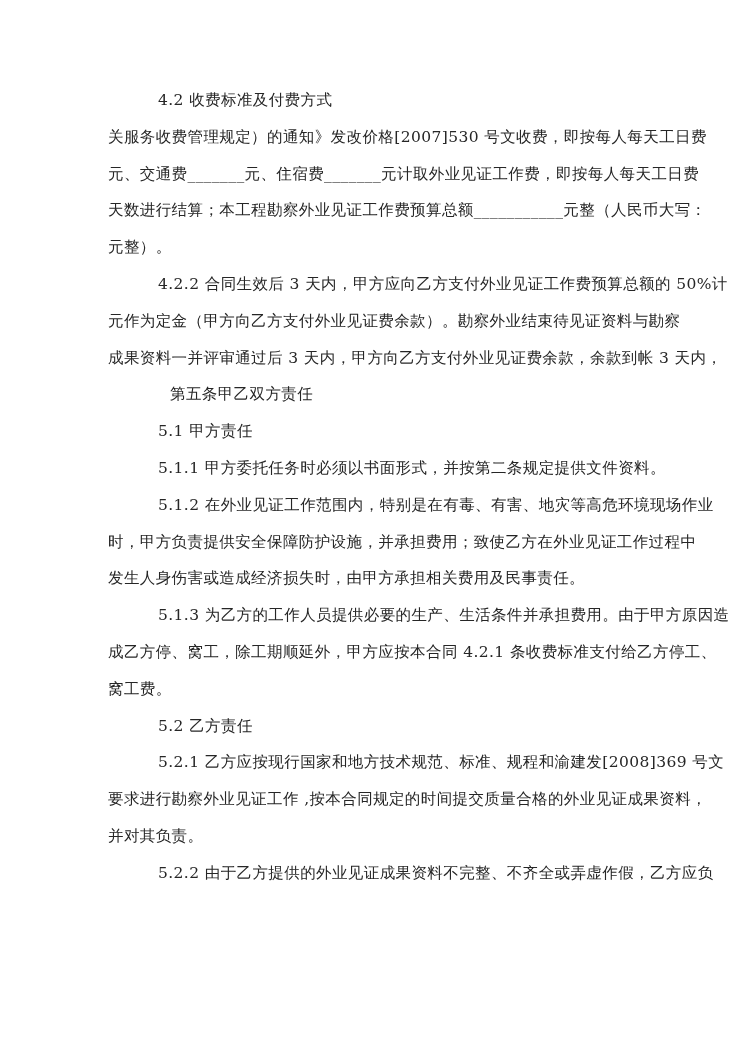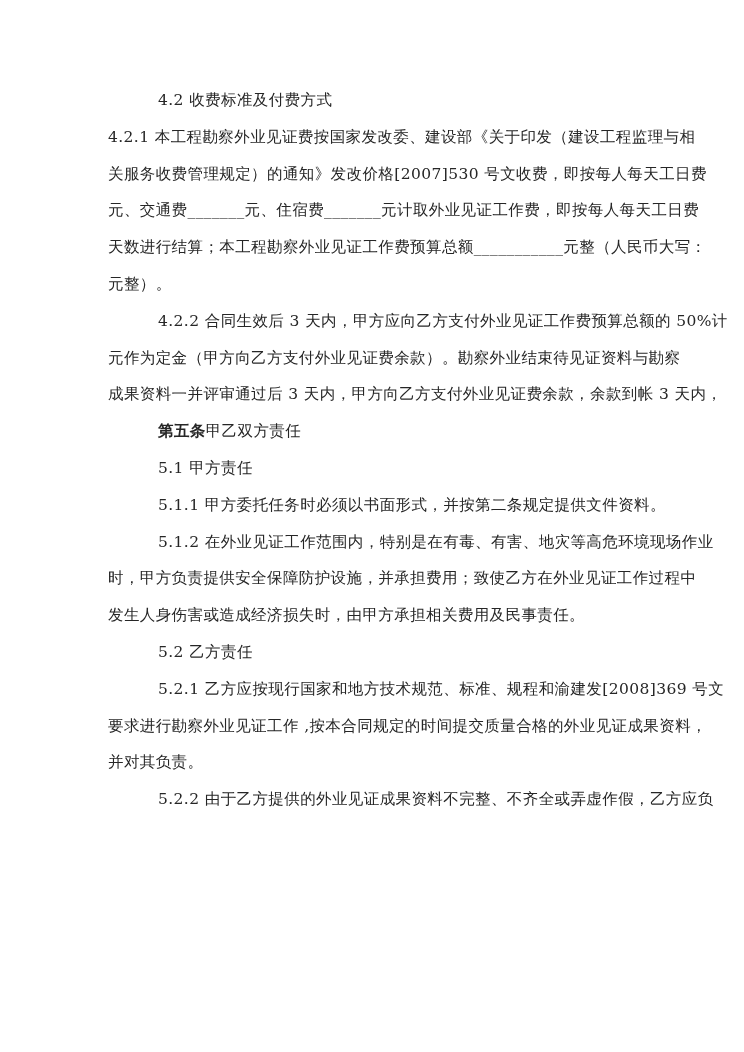--- a/index.html
+++ b/index.html
@@ -28,32 +28,32 @@
   .line {
     font-size: 15.5px;
     line-height: 36.8px;
     letter-spacing: 0.4px;
     white-space: pre;
   }
   .line.indent {
     padding-left: 50px;
   }
   .line b {
-    font-weight: bold;
+    font-weight: normal;
+    margin-left: 12px;
   }
 </style>
 </head>
 <body style="color: rgb(38, 38, 38); background: rgb(255, 255, 255);">
 
 <div class="doc">
     <div class="paragraph">
       <div class="line indent">4.2 收费标准及付费方式</div>
     </div>
     <div class="paragraph">
-      <div class="line">4.2.1 本工程勘察外业见证费按国家发改委、建设部《关于印发（建设工程监理与相</div>
       <div class="line">关服务收费管理规定）的通知》发改价格[2007]530 号文收费，即按每人每天工日费</div>
       <div class="line">元、交通费_______元、住宿费_______元计取外业见证工作费，即按每人每天工日费</div>
       <div class="line">天数进行结算；本工程勘察外业见证工作费预算总额___________元整（人民币大写：</div>
       <div class="line">元整）。</div>
     </div>
     <div class="paragraph">
       <div class="line indent">4.2.2 合同生效后 3 天内，甲方应向乙方支付外业见证工作费预算总额的 50%计</div>
       <div class="line">元作为定金（甲方向乙方支付外业见证费余款）。勘察外业结束待见证资料与勘察</div>
       <div class="line">成果资料一并评审通过后 3 天内，甲方向乙方支付外业见证费余款，余款到帐 3 天内，</div>
     </div>
@@ -65,20 +65,25 @@
     </div>
     <div class="paragraph">
       <div class="line indent">5.1.1 甲方委托任务时必须以书面形式，并按第二条规定提供文件资料。</div>
     </div>
     <div class="paragraph">
       <div class="line indent">5.1.2 在外业见证工作范围内，特别是在有毒、有害、地灾等高危环境现场作业</div>
       <div class="line">时，甲方负责提供安全保障防护设施，并承担费用；致使乙方在外业见证工作过程中</div>
       <div class="line">发生人身伤害或造成经济损失时，由甲方承担相关费用及民事责任。</div>
     </div>
     <div class="paragraph">
+      <div class="line indent">5.1.3 为乙方的工作人员提供必要的生产、生活条件并承担费用。由于甲方原因造</div>
+      <div class="line">成乙方停、窝工，除工期顺延外，甲方应按本合同 4.2.1 条收费标准支付给乙方停工、</div>
+      <div class="line">窝工费。</div>
+    </div>
+    <div class="paragraph">
       <div class="line indent">5.2 乙方责任</div>
     </div>
     <div class="paragraph">
       <div class="line indent">5.2.1 乙方应按现行国家和地方技术规范、标准、规程和渝建发[2008]369 号文</div>
       <div class="line">要求进行勘察外业见证工作 ,按本合同规定的时间提交质量合格的外业见证成果资料，</div>
       <div class="line">并对其负责。</div>
     </div>
     <div class="paragraph">
       <div class="line indent">5.2.2 由于乙方提供的外业见证成果资料不完整、不齐全或弄虚作假，乙方应负</div>
     </div>

